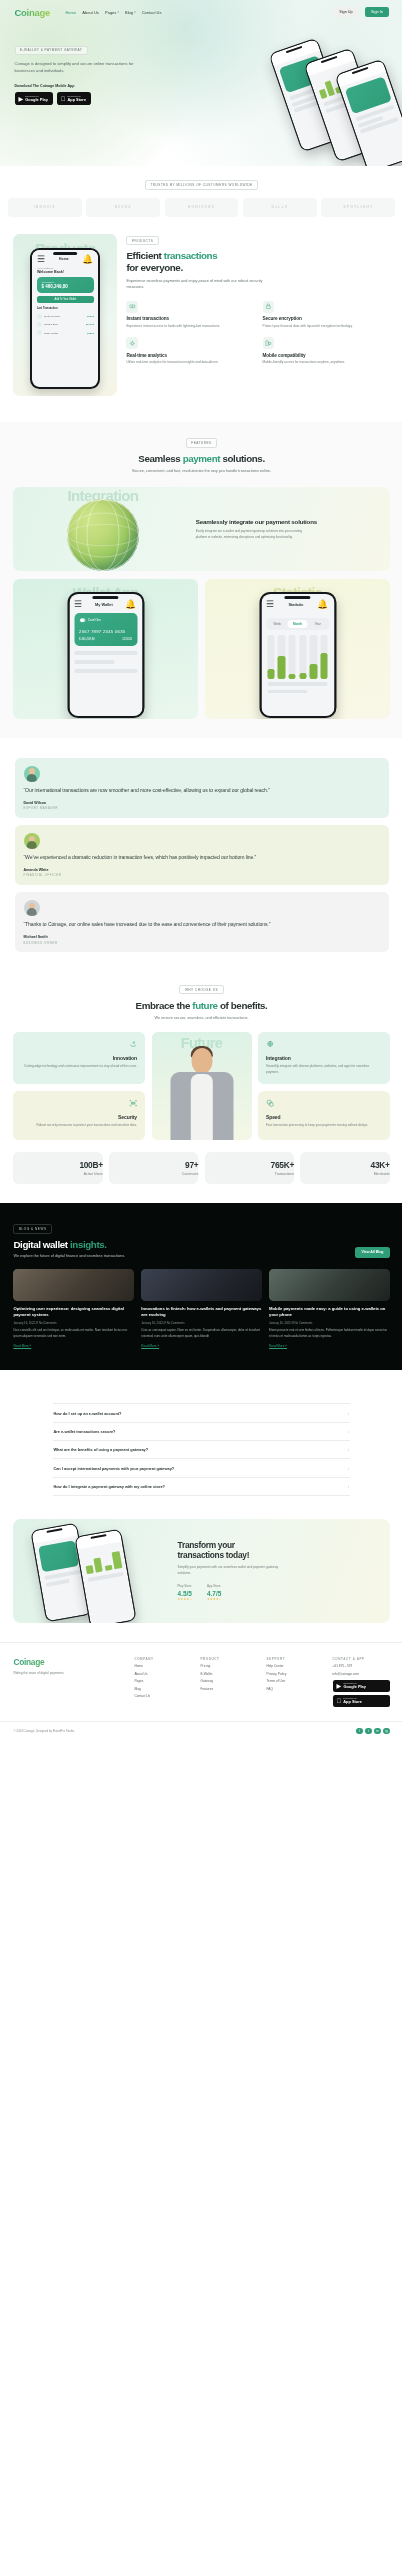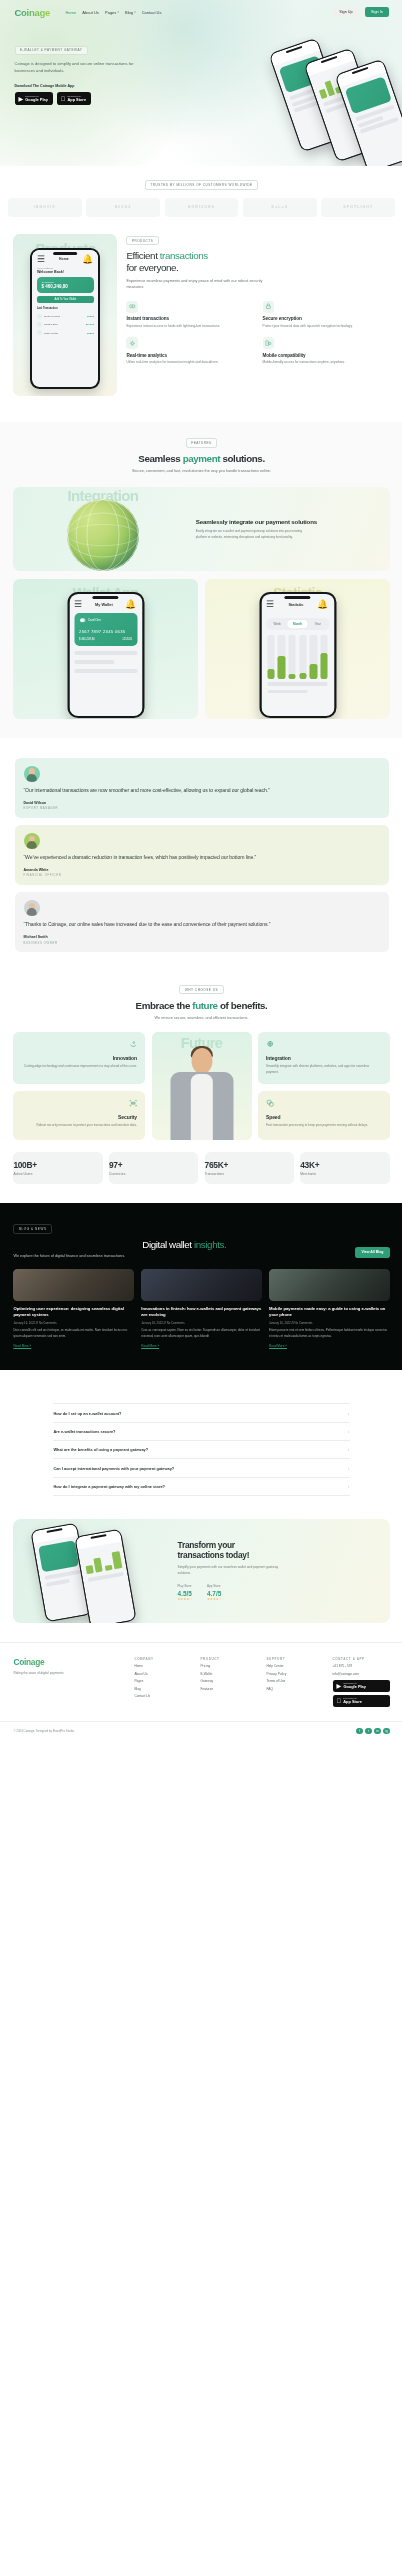--- a/index.html
+++ b/index.html
@@ -135,21 +135,21 @@
     margin:3.4px 4.5px 0 4.5px; background:#2f9e78; color:#fff; text-align:center;
     font-size:2.6px; padding:2.2px 0; border-radius:2.2px;
   }
   .wal-sec { font-size:2.6px; font-weight:700; padding:3.9px 4.5px 1.7px 4.5px; }
   .wal-item { display:flex; align-items:center; gap:2.2px; padding:1.7px 4.5px; }
   .wal-dot { width:5px; height:5px; border-radius:50%; background:#e4efe9; }
   .wal-item .nm { font-size:2.2px; color:#55605d; flex:1; }
   .wal-item .vl { font-size:2.2px; color:#2f9e78; font-weight:700; }
 
   .prod-right { flex:1; }
-  h2.sec-title { font-size:9.8px; line-height:1.18; letter-spacing:-0.4px; font-weight:400; margin-top:5px; }
+  h2.sec-title { font-size:9.8px; line-height:1.18; letter-spacing:-0.4px; font-weight:700; margin-top:5px; }
   h2.sec-title .accent { color:#2f9e78; }
   .sec-sub { font-size:3.8px; line-height:1.7; color:#6b7474; margin-top:4.5px; max-width:139px; }
   .feat-grid { display:grid; grid-template-columns:1fr 1fr; gap:7.8px 9px; margin-top:10px; }
   .feat-ico {
     width:11.7px; height:11.7px; border-radius:3.4px; background:#edf5f0;
     display:flex; align-items:center; justify-content:center; color:#2f9e78;
   }
   .feat h4 { font-size:4.7px; font-weight:700; margin-top:3.9px; letter-spacing:-0.1px; }
   .feat p { font-size:3.2px; line-height:1.75; color:#76807e; margin-top:2.2px; }
 
@@ -272,33 +272,33 @@
   .fut-mid .ghost-word { position:absolute; top:3.4px; left:0; right:0; font-size:14.5px; color:#b4e0c8; }
   .person {
     position:relative; width:66px; height:95px; margin-bottom:0;
   }
   .person .head { position:absolute; left:50%; transform:translateX(-50%); top:3.4px; width:21px; height:26px; border-radius:10.6px/13px; background:#e3b68e; }
   .person .hair { position:absolute; left:50%; transform:translateX(-50%); top:1.1px; width:22.4px; height:12.3px; border-radius:11.2px 11.2px 3.4px 3.4px; background:#5b4433; }
   .person .body { position:absolute; left:50%; transform:translateX(-50%); bottom:0; width:63px; height:68px; background:#a8adb3; border-radius:9px 9px 0 0; }
   .person .shirt { position:absolute; left:50%; transform:translateX(-50%); bottom:0; width:22.4px; height:66px; background:#f2f2f0; border-radius:7.8px 7.8px 0 0; }
 
   .stats { display:flex; gap:6.2px; margin:12.3px 13.4px 0 13.4px; }
-  .stat { flex:1; background:#f2f3f3; border-radius:5.6px; padding:7.3px 0 8.4px 0; text-align:left; }
+  .stat { flex:1; background:#f2f3f3; border-radius:5.6px; padding:7.3px 0 8.4px 0; text-align:right; }
   .stat .v { font-size:8.4px; font-weight:700; letter-spacing:-0.3px; }
   .stat .k { font-size:3.4px; color:#77807e; margin-top:2.2px; }
 
   
   .blog { background:#050a08; color:#fff; padding:19px 13.4px 21px 13.4px; }
   .blog-pill {
     display:inline-block; border:0.6px solid #2b3431; border-radius:2.2px;
     padding:1.7px 4.5px; font-size:3px; letter-spacing:0.6px; color:#c6cecb;
   }
   .blog-head { display:flex; align-items:flex-end; }
   .blog-head .lt { flex:1; }
-  .blog h2 { font-size:9.8px; font-weight:400; letter-spacing:-0.4px; margin-top:5px; color:#fff;text-align:center; }
+  .blog h2 { font-size:9.8px; font-weight:700; letter-spacing:-0.4px; margin-top:5px; color:#fff; }
   .blog h2 .accent { color:#2f9e78; }
   .blog .sub { font-size:3.8px; color:#b8c0bd; margin-top:3.9px; }
   .blog-grid { display:grid; grid-template-columns:repeat(3,1fr); gap:7.3px; margin-top:11.2px; }
   .post-img {
     height:32px; border-radius:4.5px;
     background:linear-gradient(135deg,#6d6355 0%,#433c33 55%,#2a2722 100%);
   }
   .post-img.i2 { background:linear-gradient(135deg,#3b4250 0%,#23262e 60%,#16181d 100%); }
   .post-img.i3 { background:linear-gradient(135deg,#5c6a63 0%,#343d38 55%,#1d221f 100%); }
   .post h4 { font-size:4.2px; font-weight:700; line-height:1.45; margin-top:5px; color:#fff; }

